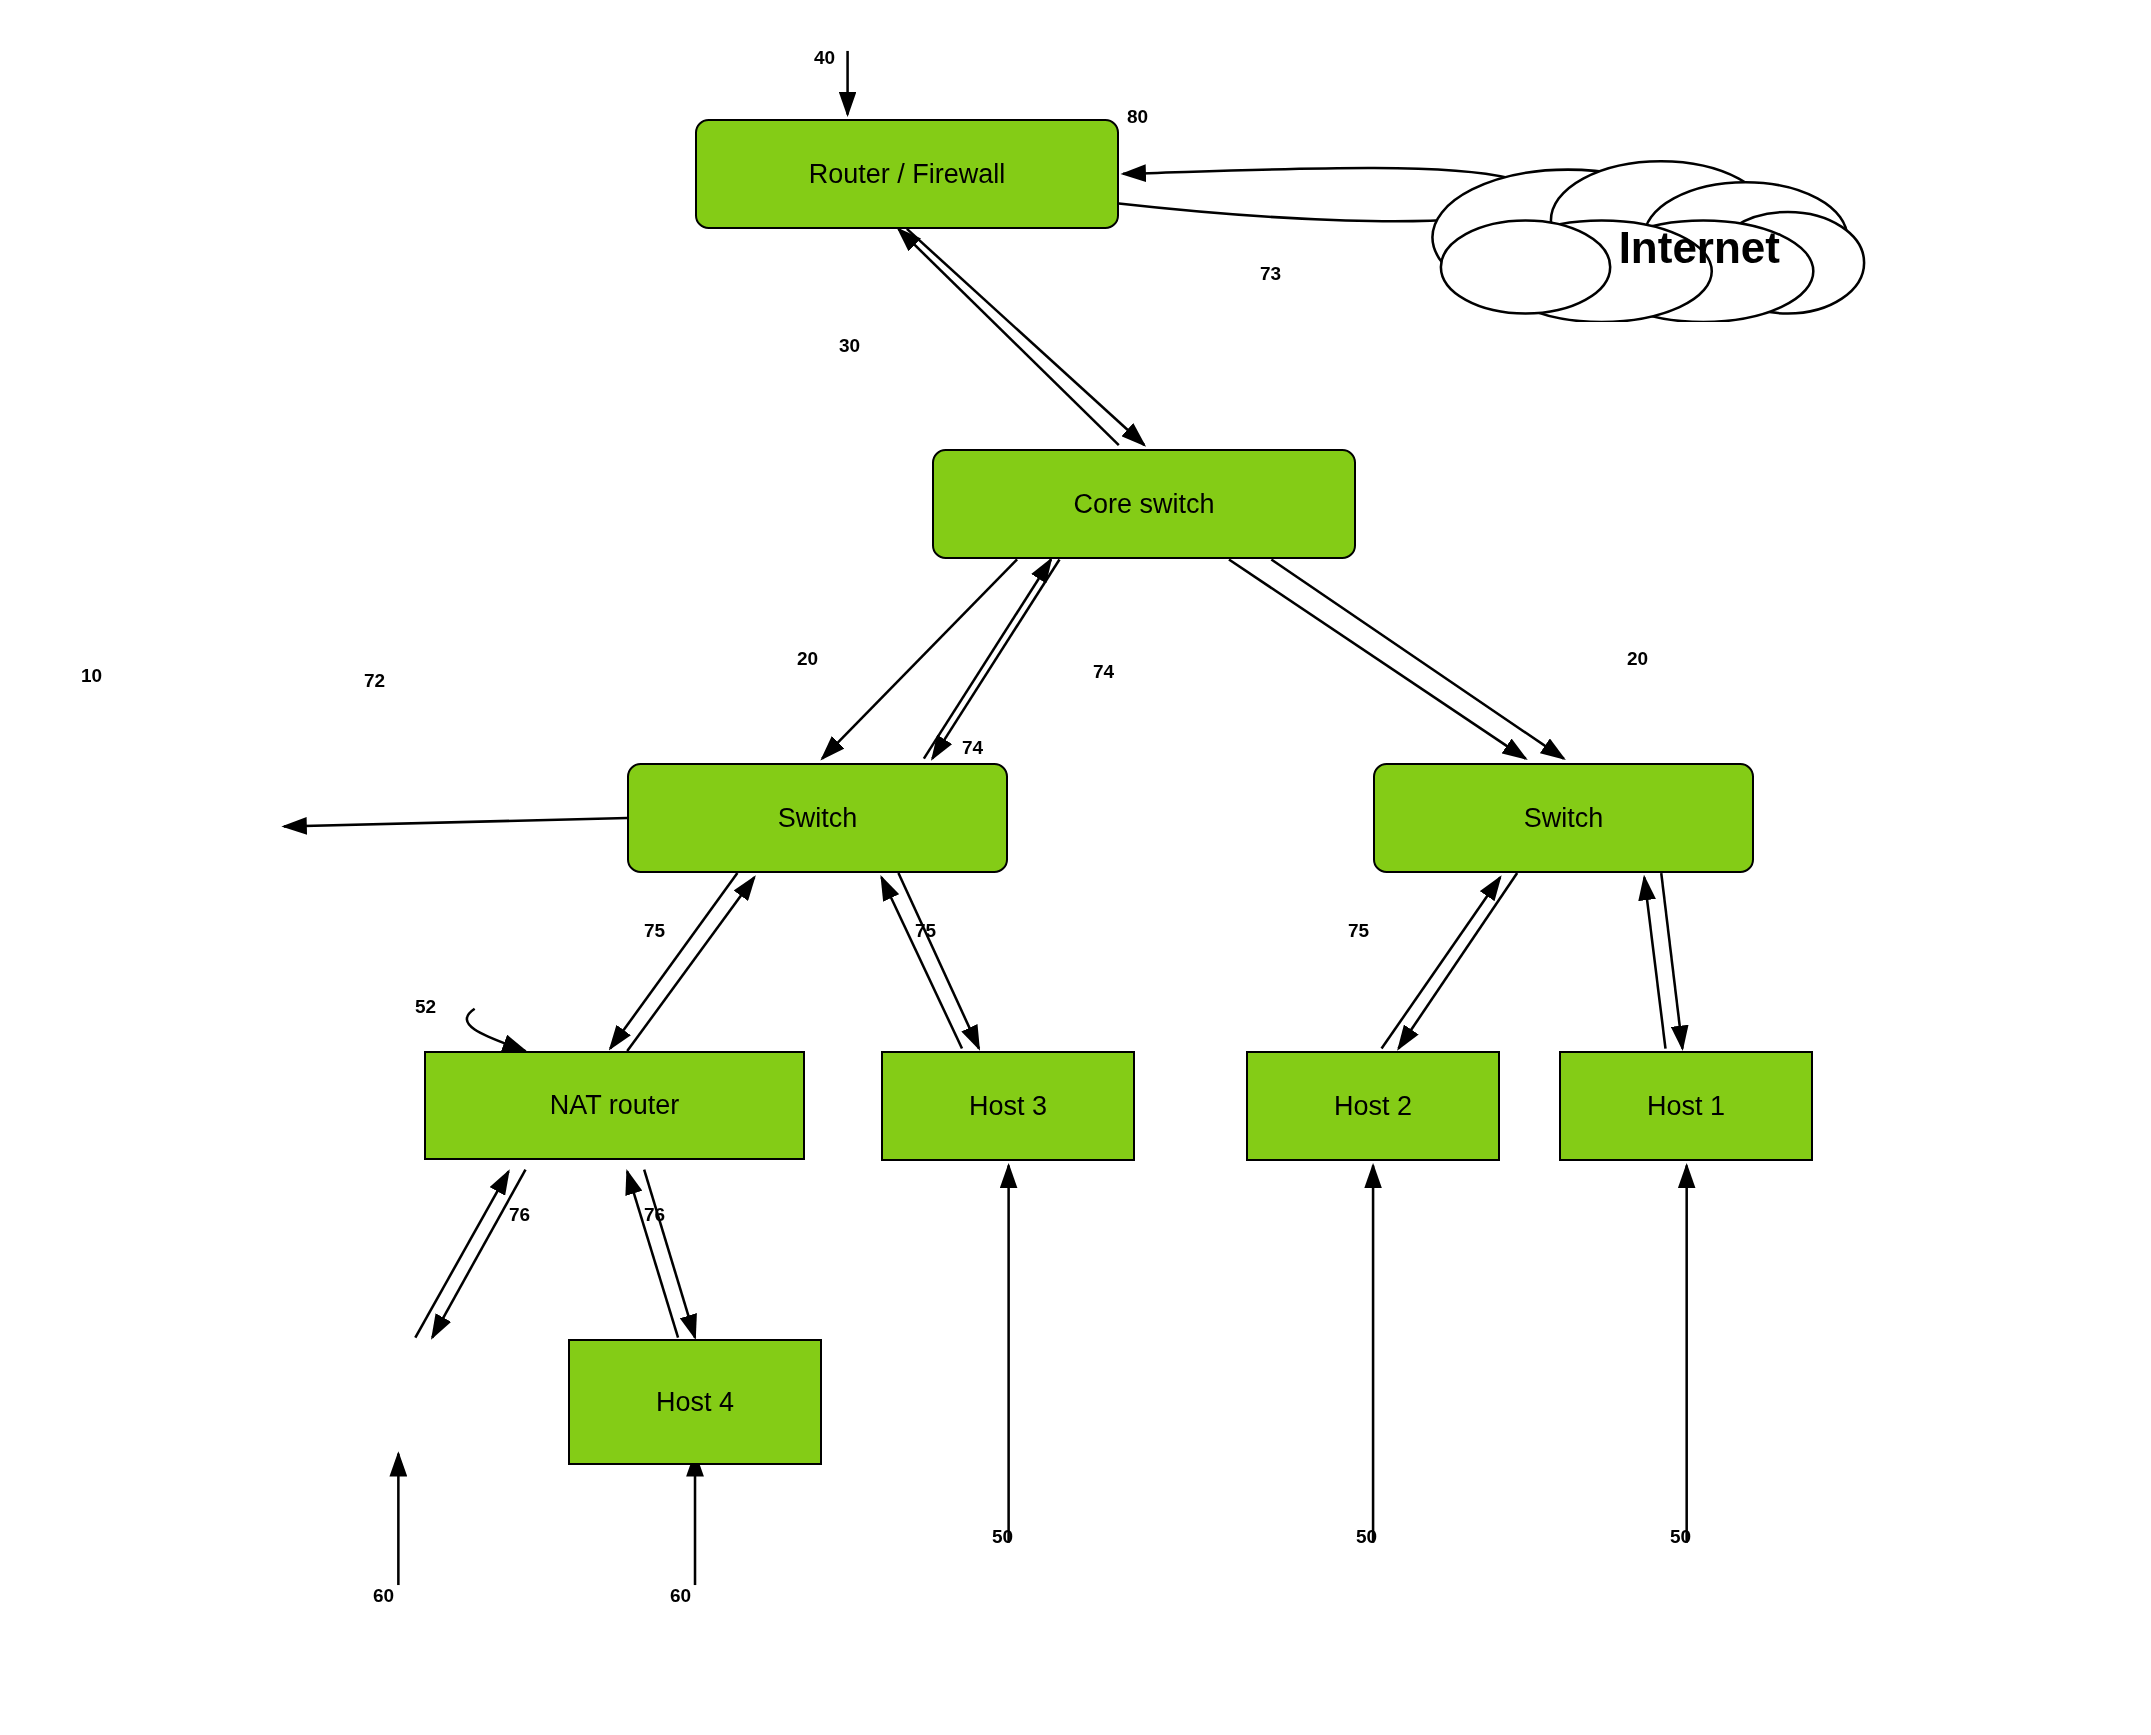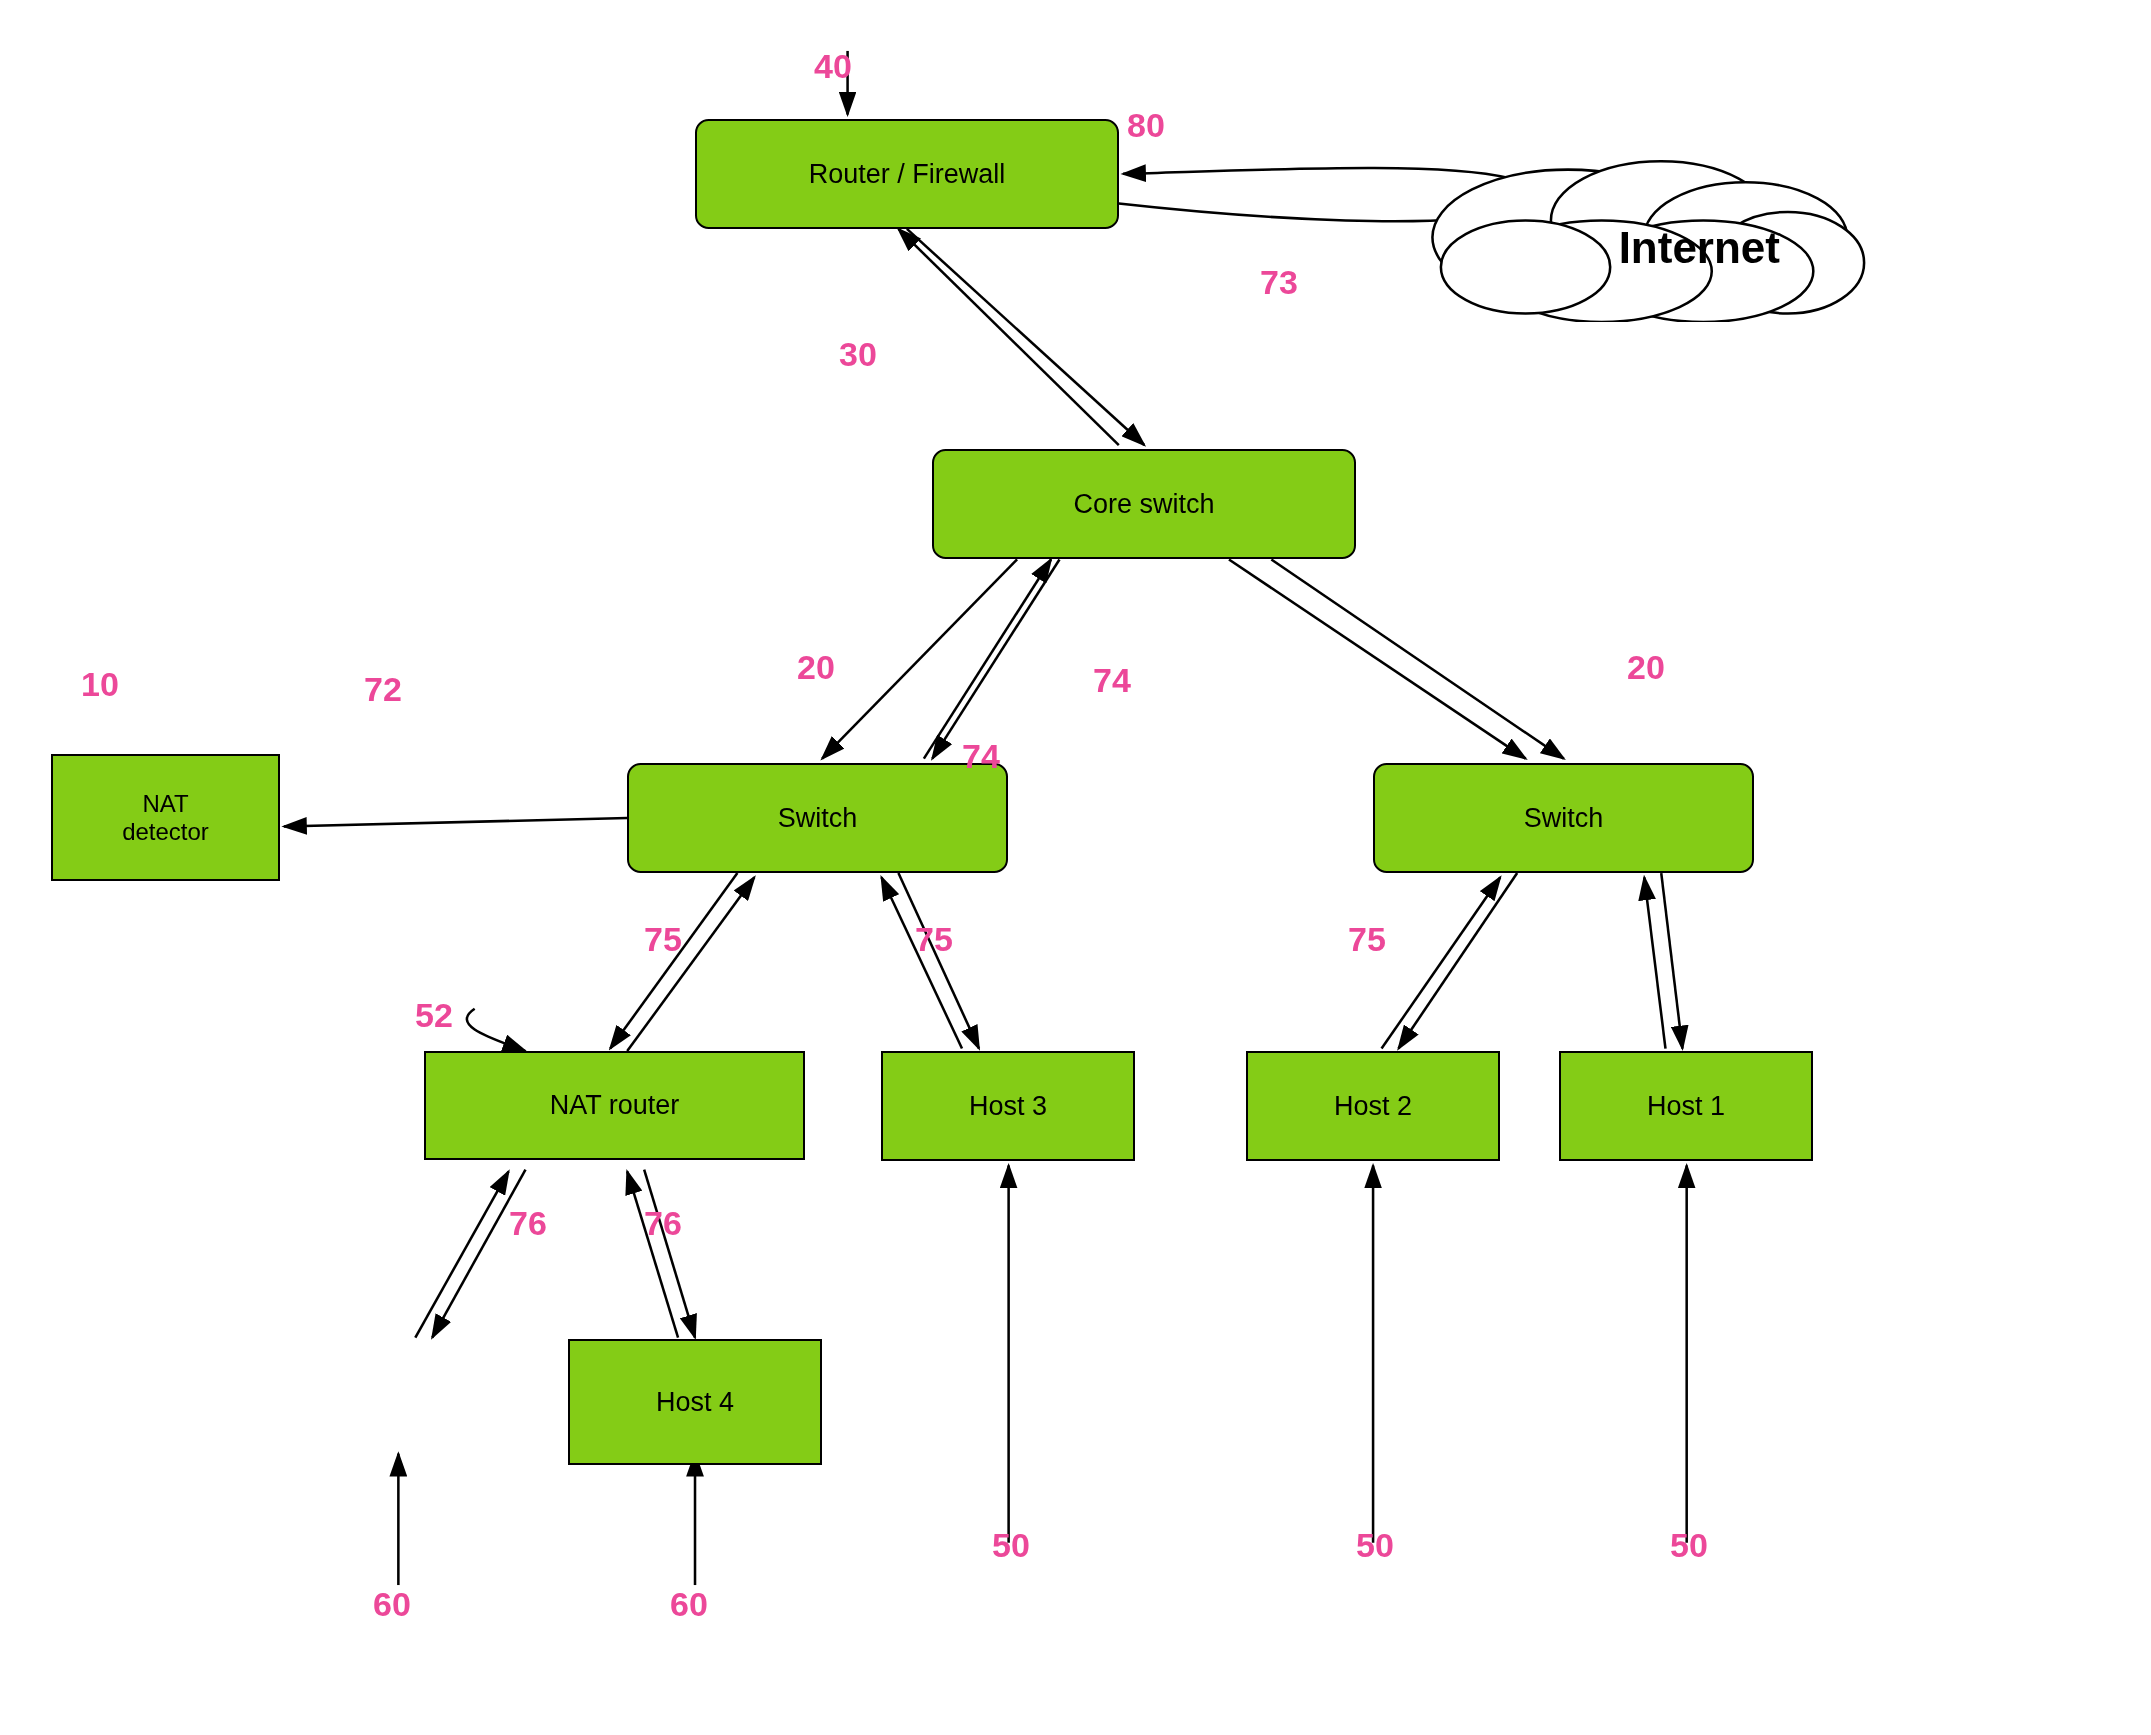--- a/index.html
+++ b/index.html
@@ -25,23 +25,23 @@
       justify-content: center;
       text-align: center;
       font-size: 27px;
       font-weight: normal;
     }
     .node-rounded {
       border-radius: 13.6px;
     }
     .label {
       position: absolute;
-      font-size: 34px;
+      font-size: 19px;
       font-weight: bold;
-      color: #ec4899;
+      color: #000000;
       text-align: right;
     }
     svg.arrows {
       position: absolute;
       top: 0;
       left: 0;
       width: 2152px;
       height: 1736px;
       pointer-events: none;
     }
@@ -160,24 +160,20 @@
 
   <div class="node" style="left:1559px; top:1051px; width:254px; height:110px;">
     <span>Host 1</span>
   </div>
 
 
   <div class="node" style="left:568px; top:1339px; width:254px; height:126px;">
     <span>Host 4</span>
   </div>
 
-  <div class="node" style="left:51px; top:754px; width:229px; height:127px; font-size:24px;">
-    <span style="white-space:pre-line;">NAT
-detector</span>
-  </div>
 
   <span class="label" style="left:814px; top:47px;">40</span>
   <span class="label" style="left:1127px; top:106px;">80</span>
   <span class="label" style="left:1260px; top:263px;">73</span>
   <span class="label" style="left:839px; top:335px;">30</span>
   <span class="label" style="left:81px; top:665px;">10</span>
   <span class="label" style="left:364px; top:670px;">72</span>
   <span class="label" style="left:797px; top:648px;">20</span>
   <span class="label" style="left:1627px; top:648px;">20</span>
   <span class="label" style="left:1093px; top:661px;">74</span>

